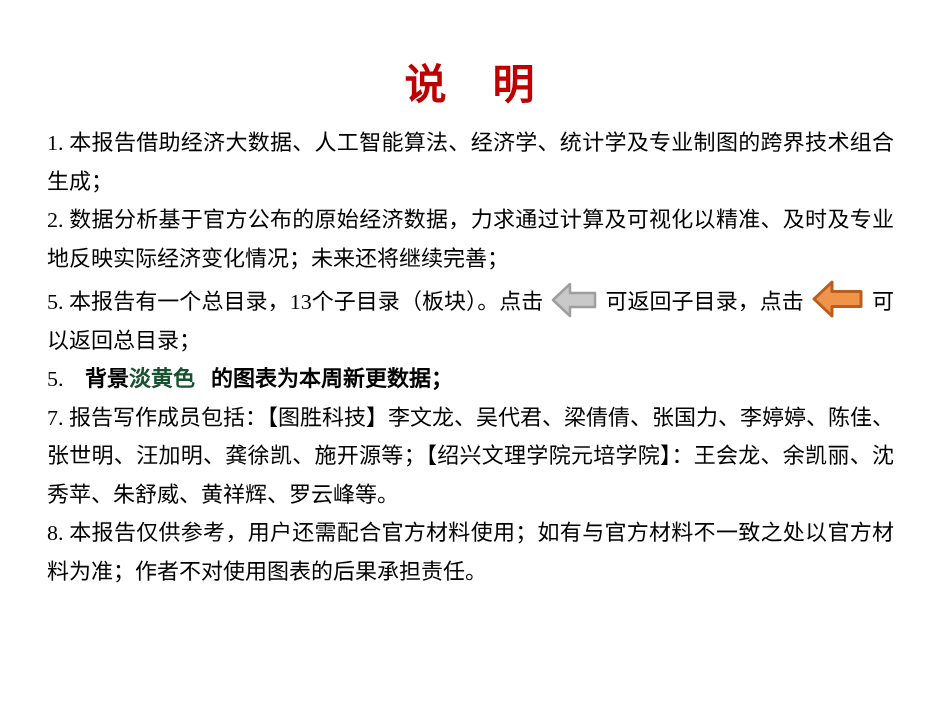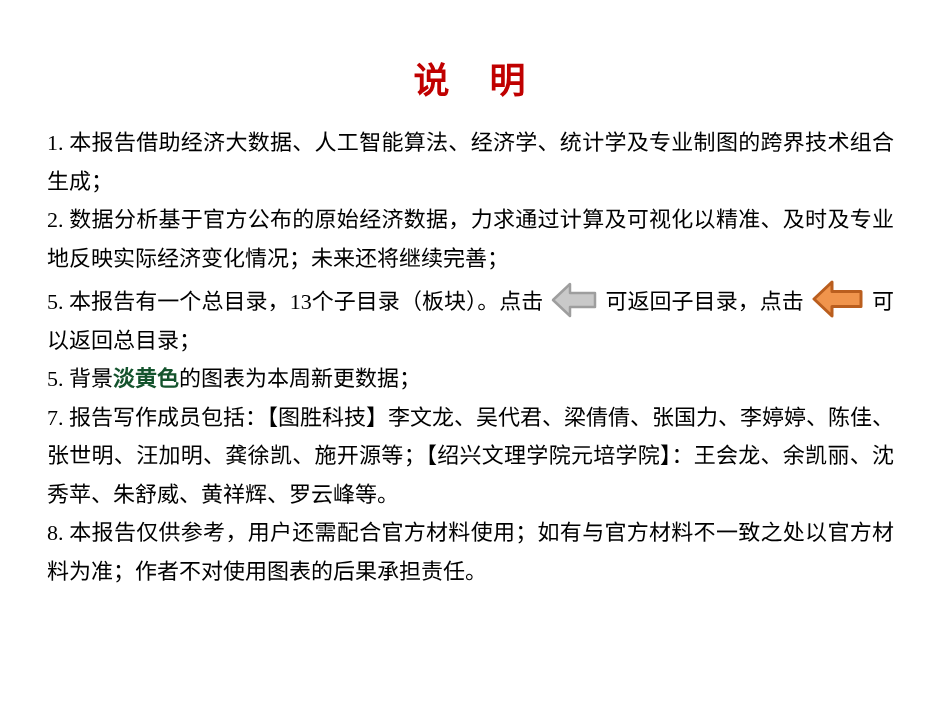--- a/index.html
+++ b/index.html
@@ -13,40 +13,41 @@
     height: 706px;
     background: #ffffff;
     overflow: hidden;
     font-family: "Liberation Serif", "DejaVu Serif", serif;
     color: #000000;
   }
   .title {
     margin: 0;
     padding-top: 60px;
     text-align: center;
-    font-size: 36px;
+    font-size: 42px;
     font-weight: bold;
     color: #C00000;
     line-height: 1.2;
     letter-spacing: 2px;
   }
   .content {
     position: absolute;
     top: 124px;
     left: 47px;
     right: 47px;
     font-size: 22px;
     line-height: 38.5px;
     text-align: justify;
   }
   .content p {
     margin: 0;
   }
   .bold {
-    font-weight: normal;
+    font-weight: bold;
+    margin-left: 16px;
   }
   .highlight {
     font-weight: bold;
     color: #14532d;
   }
   .arrow {
     display: inline-block;
     vertical-align: -11px;
     margin: 0 8px;
     line-height: 0;

